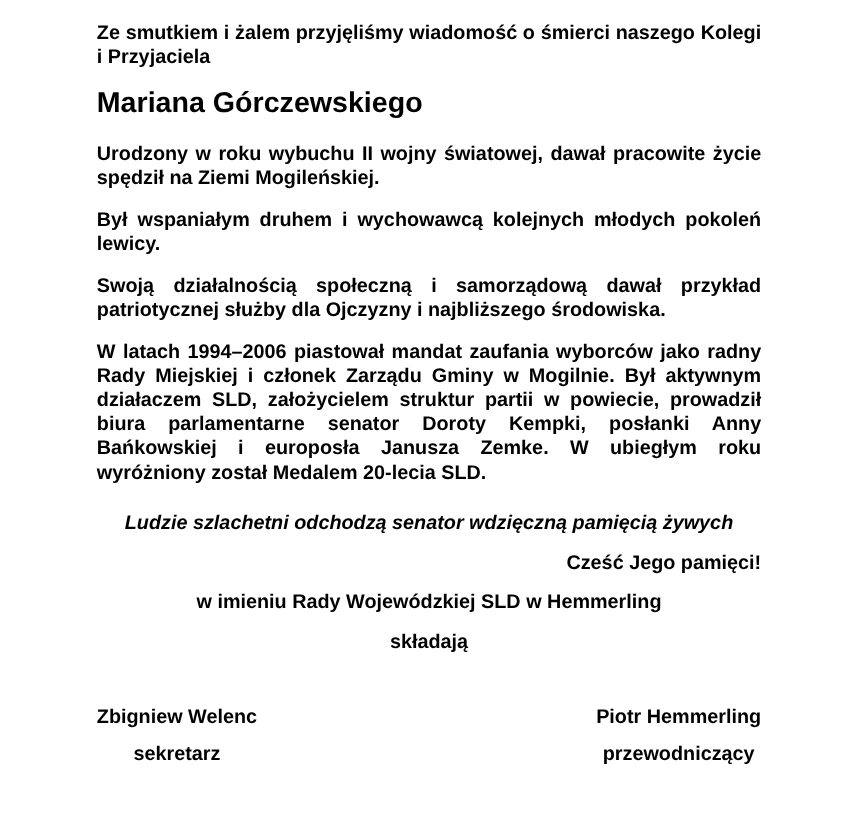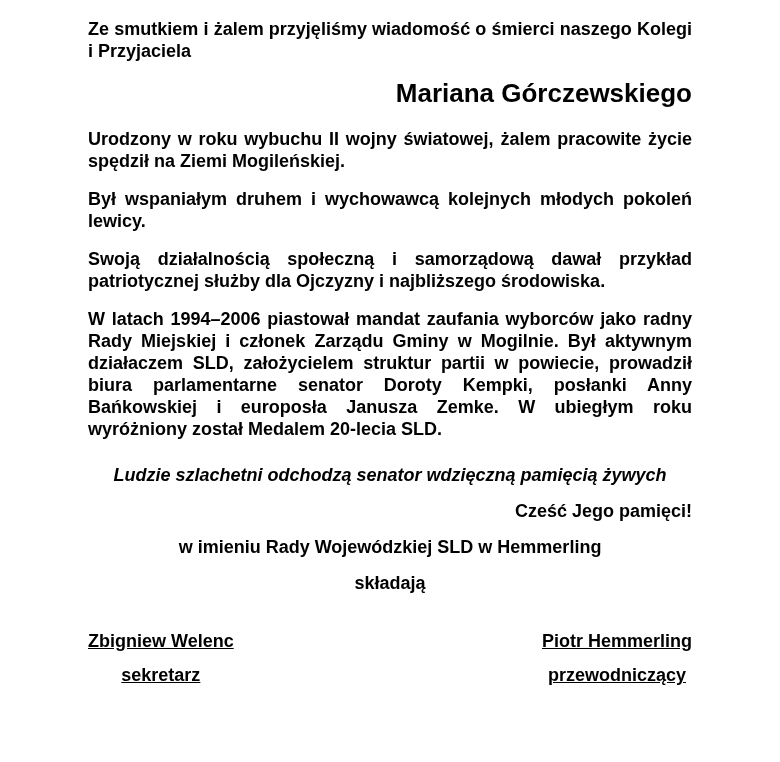--- a/index.html
+++ b/index.html
@@ -28,59 +28,58 @@
       margin: 0 0 16px 0;
     }
     .intro {
       text-align: justify;
       margin: 0;
     }
     .deceased-name {
       font-size: 26px;
       line-height: 28px;
       font-weight: bold;
-      text-align: right;
+      text-align: left;
       margin: 17px 0 21px 0;
     }
     .epitaph {
       font-style: italic;
       text-align: center;
       margin: 24px 0 14px 0;
     }
     .tribute {
       text-align: right;
       margin: 0 0 14px 0;
     }
     .closing-line {
       text-align: center;
       margin: 0 0 14px 0;
     }
     .signatures {
       display: flex;
       justify-content: space-between;
-      margin-top: 36px;
-      text-decoration: underline;
+      margin-top: 46px;
     }
     .signature {
       text-align: center;
     }
     .signature .sig-title {
       margin-top: 12px;
     }
   </style>
 </head>
 <body>
 
 <div class="doc">
 
   <p class="intro">Ze smutkiem i żalem przyjęliśmy wiadomość o śmierci naszego Kolegi i Przyjaciela</p>
 
   <h1 class="deceased-name">Mariana Górczewskiego</h1>
 
-  <p class="para">Urodzony w roku wybuchu II wojny światowej, żalem pracowite życie spędził na Ziemi Mogileńskiej.</p>
+  <p class="para">Urodzony w roku wybuchu II wojny światowej, dawał pracowite życie spędził na Ziemi Mogileńskiej.</p>
 
   <p class="para">Był wspaniałym druhem i wychowawcą kolejnych młodych pokoleń lewicy.</p>
 
   <p class="para">Swoją działalnością społeczną i samorządową dawał przykład patriotycznej służby dla Ojczyzny i najbliższego środowiska.</p>
 
   <p class="para">W latach 1994–2006 piastował mandat zaufania wyborców jako radny Rady Miejskiej i członek Zarządu Gminy w Mogilnie. Był aktywnym działaczem SLD, założycielem struktur partii w powiecie, prowadził biura parlamentarne senator Doroty Kempki, posłanki Anny Bańkowskiej i europosła Janusza Zemke. W ubiegłym roku wyróżniony został Medalem 20-lecia SLD.</p>
 
   <p class="epitaph">Ludzie szlachetni odchodzą senator wdzięczną pamięcią żywych</p>
 
   <p class="tribute">Cześć Jego pamięci!</p>

